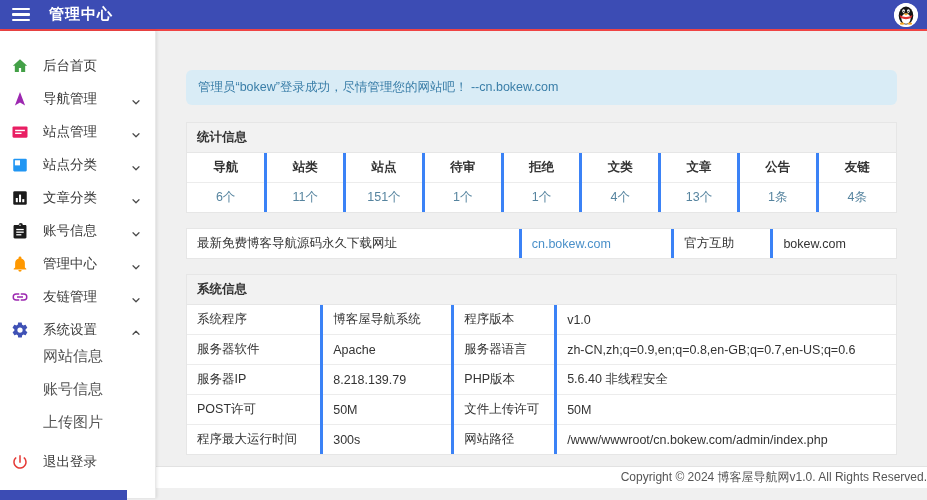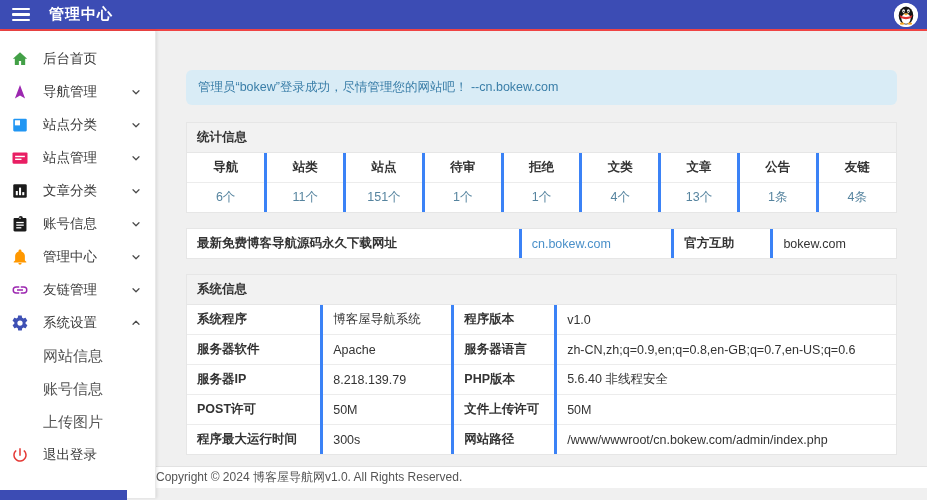--- a/index.html
+++ b/index.html
@@ -28,21 +28,21 @@
   
   .layout { display: flex; height: 467px; }
   .sidebar {
     width: 156px; flex: 0 0 156px;
     background: #fff;
     box-shadow: 1px 0 3px rgba(0,0,0,.10);
     border-right: 1px solid #e9e9e9;
     padding-top: 11px;
     z-index: 2;
   }
-  .side-item { height: 33px; display: flex; align-items: center; padding: 0 13px 0 11px; cursor: pointer; }
+  .side-item { height: 33px; display: flex; align-items: flex-end; padding: 0 13px 0 11px; cursor: pointer; }
   .side-item .icn { width: 18px; height: 18px; margin-right: 14px; flex: 0 0 18px; }
   .side-item .icn svg { width: 100%; height: 100%; display: block; }
   .side-item .lbl { flex: 1; font-size: 13.5px; color: #3a3a3a; white-space: nowrap; }
   .side-item .chev { width: 12px; height: 12px; color: #4a4a4a; }
   .side-item .chev svg { width: 100%; height: 100%; display: block; }
   .side-sub { height: 33px; line-height: 33px; padding-left: 43px; font-size: 15px; color: #555; cursor: pointer; }
   
   .main { flex: 1; padding: 39px 30px 0 30px; }
   .alert {
     background: var(--alert-bg, #d9ecf6);
@@ -58,28 +58,28 @@
     border-bottom: 1px solid #e6e6e6;
     font-weight: bold; font-size: 12.5px; color: #333;
     padding: 6px 10px;
   }
   table { width: 100%; border-collapse: collapse; table-layout: fixed; }
   th, td { font-size: 12.5px; padding: 6px 10px; border-right: 3px solid #3b82f6; border-bottom: 1px solid #ececec; overflow: hidden; white-space: nowrap; }
   th:last-child, td:last-child { border-right: none; }
   tr:last-child td { border-bottom: none; }
   .t-center th, .t-center td { text-align: center; padding: 6px 4px; }
   th { font-weight: bold; color: #333; }
-  td.b { font-weight: bold; color: #333; }
+  td.b { font-weight: normal; color: #333; }
   .stat-val { color: var(--stat-value, #56849f); cursor: pointer; }
   .lnk { color: var(--link, #4a90c9); cursor: pointer; }
   
   .footer {
     position: absolute; left: 156px; right: 0; top: 466px; height: 22px;
     background: #fff; border-top: 1px solid #e2e2e2;
-    display: flex; align-items: center; justify-content: flex-start;
+    display: flex; align-items: center; justify-content: flex-end;
     font-size: 12px; color: #555;
     z-index: 1;
   }
   
   .h-scrollbar { position: absolute; left: 0; bottom: 0; width: 127px; height: 10px; background: var(--topbar-bg, #3c4cb4); z-index: 5; }
 </style>
 </head>
 <body>
 
 <div class="topbar">
@@ -123,42 +123,42 @@
           </svg>
         </span>
         <span class="lbl">导航管理</span>
         <span class="chev">
           <svg viewBox="0 0 24 24" fill="none" stroke="currentColor" stroke-width="2.4" stroke-linecap="round" stroke-linejoin="round">
             <path d="M6 9.5l6 6 6-6"></path>
           </svg>
         </span>
       </div>
       <div class="side-item">
-        <span class="icn" style="color: rgb(33, 150, 243);">
-          <svg viewBox="0 0 24 24" fill="currentColor">
-            <rect x="3" y="3.5" width="18" height="17" rx="1.5"></rect>
-            <rect x="5.2" y="5.7" width="6.8" height="6.8" fill="#fff"></rect>
-          </svg>
-        </span>
-        <span class="lbl">站点分类</span>
-        <span class="chev">
-          <svg viewBox="0 0 24 24" fill="none" stroke="currentColor" stroke-width="2.4" stroke-linecap="round" stroke-linejoin="round">
-            <path d="M6 9.5l6 6 6-6"></path>
-          </svg>
-        </span>
-      </div>
-      <div class="side-item">
         <span class="icn" style="color: rgb(233, 30, 99);">
           <svg viewBox="0 0 24 24" fill="currentColor">
             <rect x="2" y="4.5" width="20" height="15" rx="1.5"></rect>
             <rect x="5.5" y="9" width="13" height="1.9" fill="#fff"></rect>
             <rect x="5.5" y="12.8" width="8.5" height="1.9" fill="#fff"></rect>
           </svg>
         </span>
         <span class="lbl">站点管理</span>
+        <span class="chev">
+          <svg viewBox="0 0 24 24" fill="none" stroke="currentColor" stroke-width="2.4" stroke-linecap="round" stroke-linejoin="round">
+            <path d="M6 9.5l6 6 6-6"></path>
+          </svg>
+        </span>
+      </div>
+      <div class="side-item">
+        <span class="icn" style="color: rgb(33, 150, 243);">
+          <svg viewBox="0 0 24 24" fill="currentColor">
+            <rect x="3" y="3.5" width="18" height="17" rx="1.5"></rect>
+            <rect x="5.2" y="5.7" width="6.8" height="6.8" fill="#fff"></rect>
+          </svg>
+        </span>
+        <span class="lbl">站点分类</span>
         <span class="chev">
           <svg viewBox="0 0 24 24" fill="none" stroke="currentColor" stroke-width="2.4" stroke-linecap="round" stroke-linejoin="round">
             <path d="M6 9.5l6 6 6-6"></path>
           </svg>
         </span>
       </div>
       <div class="side-item">
         <span class="icn" style="color: rgb(27, 27, 27);">
           <svg viewBox="0 0 24 24" fill="currentColor">
             <rect x="3" y="3" width="18" height="18" rx="1.8"></rect>

